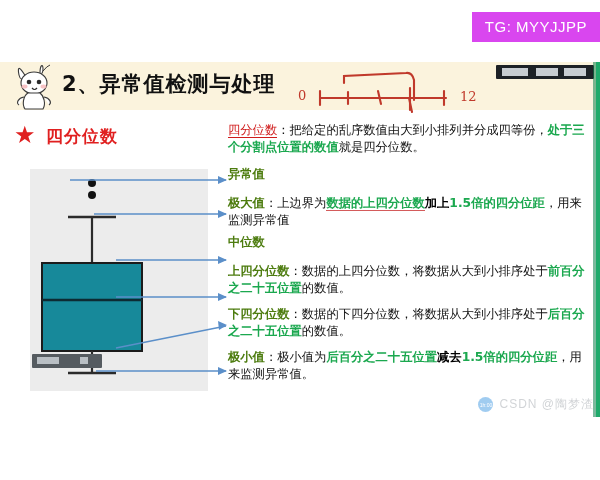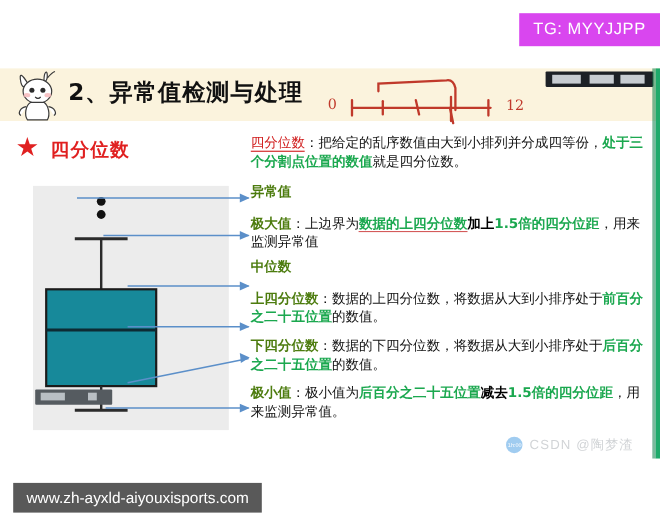--- a/index.html
+++ b/index.html
@@ -97,21 +97,21 @@
   .k-green{color:#1ba84f;font-weight:bold;}
   .k-black{color:#000;font-weight:bold;}
   .k-ul-red{border-bottom:1.3px solid #d45b5b;}
 
   .row{position:relative;margin-bottom:5px;}
 
   .leader{position:absolute;pointer-events:none;}
 
   
   .watermark{
-    position:absolute;right:24px;bottom:4px;
+    position:absolute;right:6px;bottom:4px;
     display:flex;align-items:center;gap:4px;
     opacity:.45;
   }
   .wm-badge{
     width:15px;height:15px;border-radius:50%;
     background:#2f8fe0;color:#fff;font-size:5px;
     display:flex;align-items:center;justify-content:center;
     margin-right:2px;
   }
   .wm-text{font-size:12px;color:#9aa0a6;letter-spacing:1px;}
@@ -264,15 +264,14 @@
 
     <div class="watermark">
       <span class="wm-badge">1h:00</span>
       <span class="wm-text">CSDN @陶梦渣</span>
     </div>
 
   </div>
 
   <div class="band-bottom"></div>
 
-  <div class="footer-url">www.zh-ayxld-aiyouxisports.com</div>
 
 </div>
 
 </body></html>

